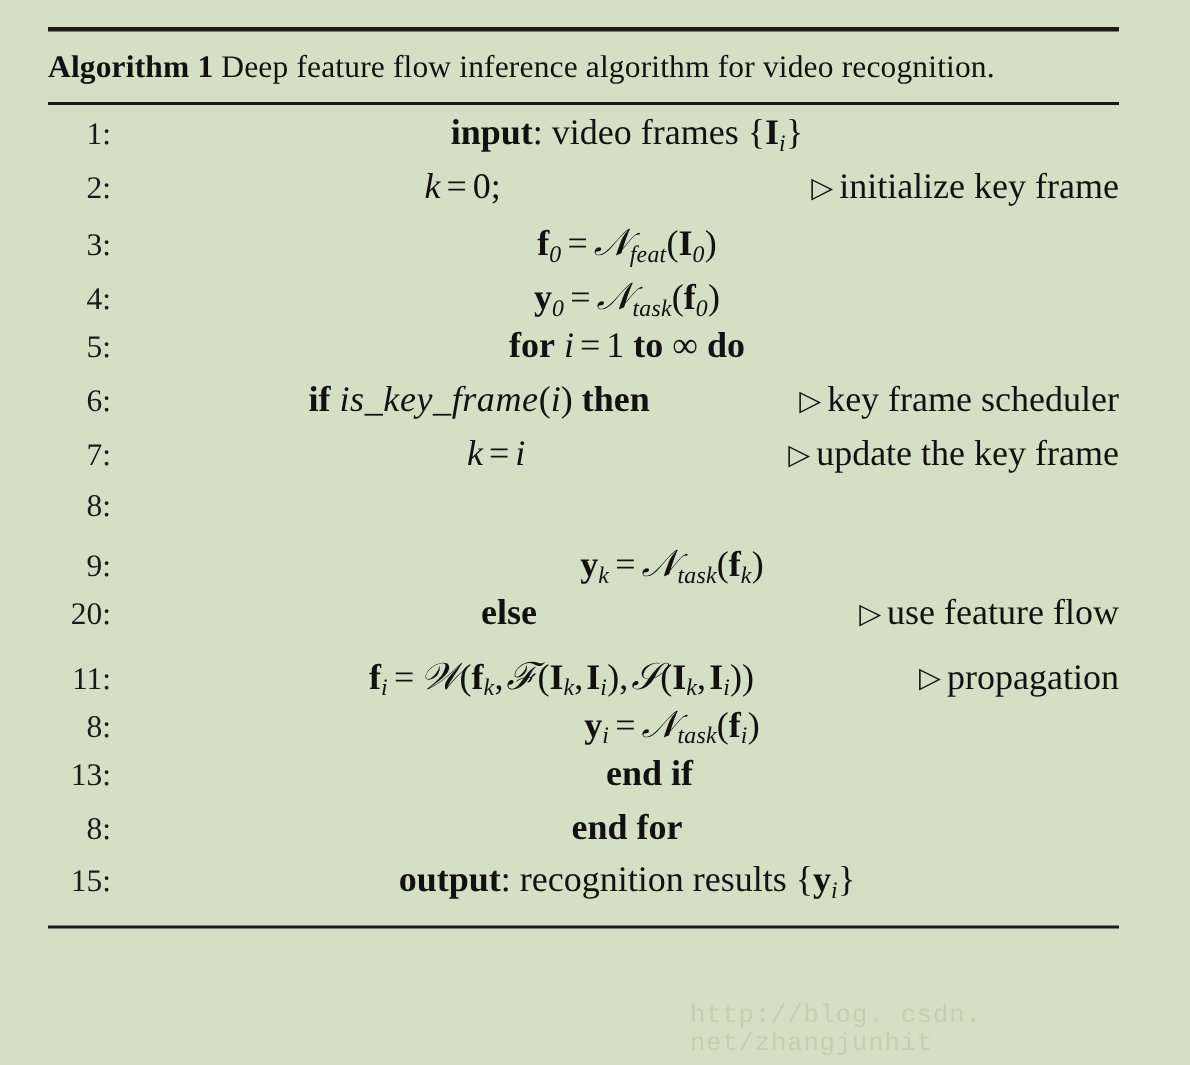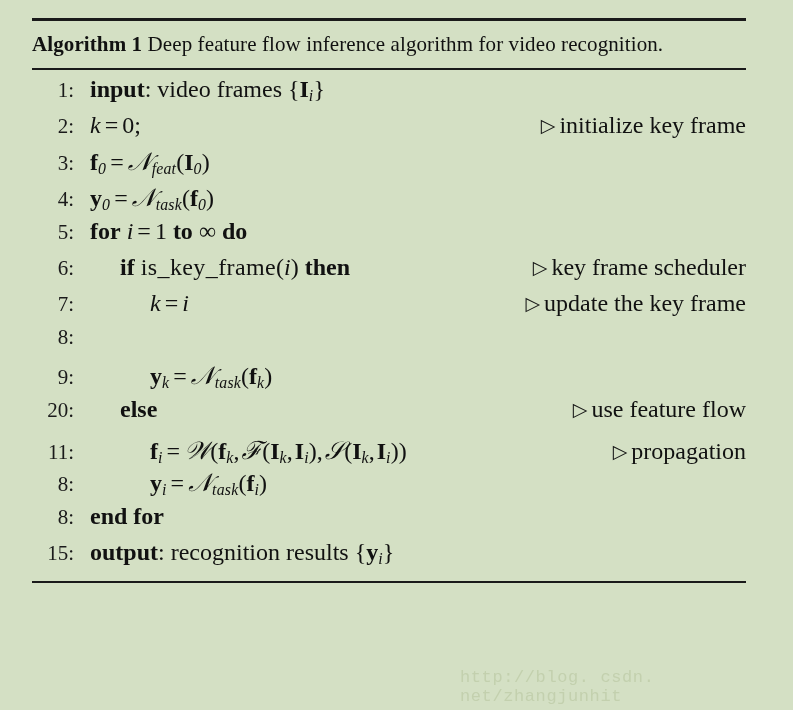--- a/index.html
+++ b/index.html
@@ -65,20 +65,21 @@
     font-size: 21px;
     color: #1a1a1a;
     padding-right: 2px;
   }
   .lineno::after { content: ":"; }
   .code {
     flex: 1 1 auto;
     position: relative;
     padding-left: 14px;
     overflow: visible;
+    text-align: center;
   }
   .ind-0 { padding-left: 14px; }
   .ind-1 { padding-left: 44px; }
   .ind-2 { padding-left: 74px; }
 
   .comment {
     flex: 0 0 auto;
     text-align: left;
     font-size: 24px;
     padding-left: 14px;
@@ -92,20 +93,21 @@
   .op   { padding: 0 4px; }
   .cal  { font-family: "DejaVu Serif", serif; font-style: italic; font-size: 25px; }
   sub {
     font-size: 0.66em;
     vertical-align: -0.28em;
     font-style: italic;
     font-weight: normal;
     letter-spacing: 0.2px;
   }
   .fname {
+    font-style: italic;
     letter-spacing: 0.4px;
   }
 
   
   #watermark {
     position: absolute;
     left: 460px;
     top: 668px;
     font-family: "Liberation Mono", "DejaVu Sans Mono", monospace;
     font-size: 17px;
@@ -186,20 +188,24 @@
       <span class="lineno">11</span>
       <span class="code ind-2"><span class="mb">f</span><sub>i</sub><span class="op">=</span><span class="cal">𝒲</span>(<span class="mb">f</span><sub>k</sub>, <span class="cal">ℱ</span>(<span class="mb">I</span><sub>k</sub>, <span class="mb">I</span><sub>i</sub>), <span class="cal">𝒮</span>(<span class="mb">I</span><sub>k</sub>, <span class="mb">I</span><sub>i</sub>))</span>
       <span class="comment"><span class="tri">▷</span><span>propagation</span></span>
     </div>
 
     <div class="algo-line">
       <span class="lineno">8</span>
       <span class="code ind-2"><span class="mb">y</span><sub>i</sub><span class="op">=</span><span class="cal">𝒩</span><sub>task</sub>(<span class="mb">f</span><sub>i</sub>)</span>
     </div>
 
+    <div class="algo-line">
+      <span class="lineno">13</span>
+      <span class="code ind-1"><span class="kw">end if</span></span>
+    </div>
 
     <div class="algo-line">
       <span class="lineno">8</span>
       <span class="code ind-0"><span class="kw">end for</span></span>
     </div>
 
     <div class="algo-line">
       <span class="lineno">15</span>
       <span class="code ind-0"><span class="kw">output</span>: recognition results {<span class="mb">y</span><sub>i</sub>}</span>
     </div>

